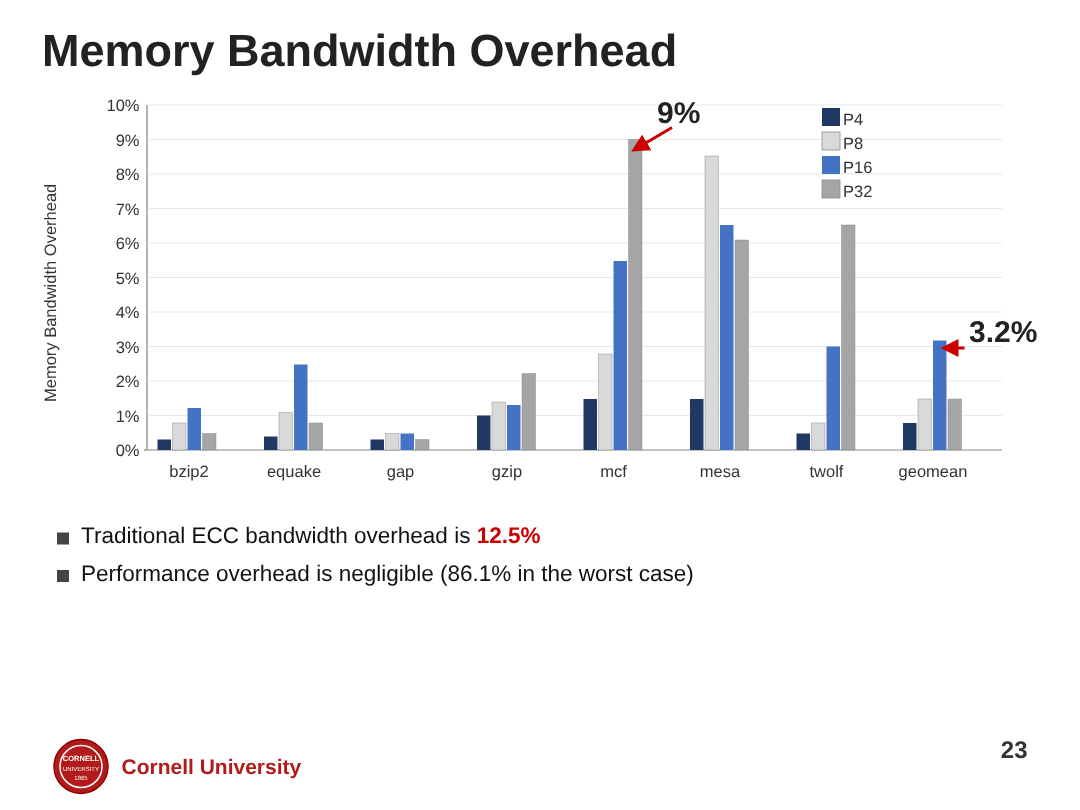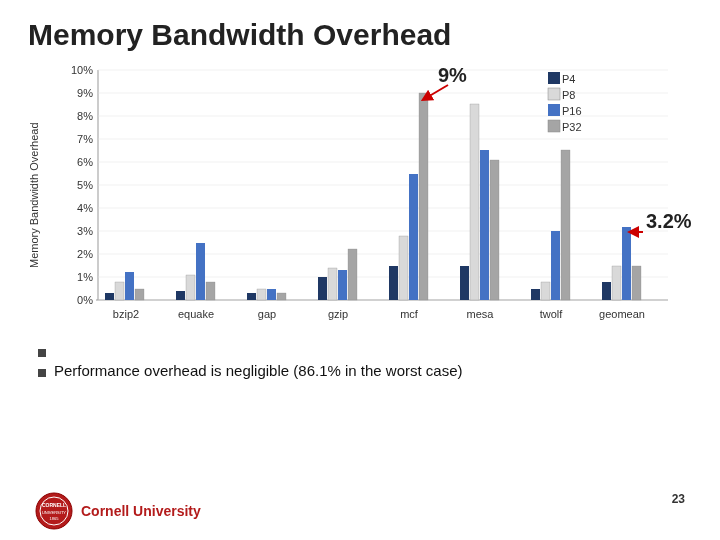--- a/index.html
+++ b/index.html
@@ -104,21 +104,21 @@
       height: 38px;
     }
 
     .cornell-name {
       color: #b31b1b;
       font-size: 14px;
       font-weight: bold;
     }
 
     .page-num {
-      font-size: 12px;
+      font-size: 16px;
       color: #333;
       font-weight: bold;
     }
   </style>
 </head>
 <body>
 
 <div class="slide">
   <div class="title">Memory Bandwidth Overhead</div>
 
@@ -239,20 +239,21 @@
           <line x1="585" y1="172" x2="575" y2="172" stroke="#c00" stroke-width="2" marker-end="url(#arrowhead2)"></line>
 
         </svg>
       </div>
     </div>
   </div>
 
   <div class="bullets">
     <div class="bullet">
       <span class="bullet-sq"></span>
+      <span>Traditional ECC bandwidth overhead is <span class="highlight-red">12.5%</span></span>
     </div>
     <div class="bullet">
       <span class="bullet-sq"></span>
       <span>Performance overhead is negligible (86.1% in the worst case)</span>
     </div>
   </div>
 
   <div class="footer">
     <div class="cornell-logo">
 

